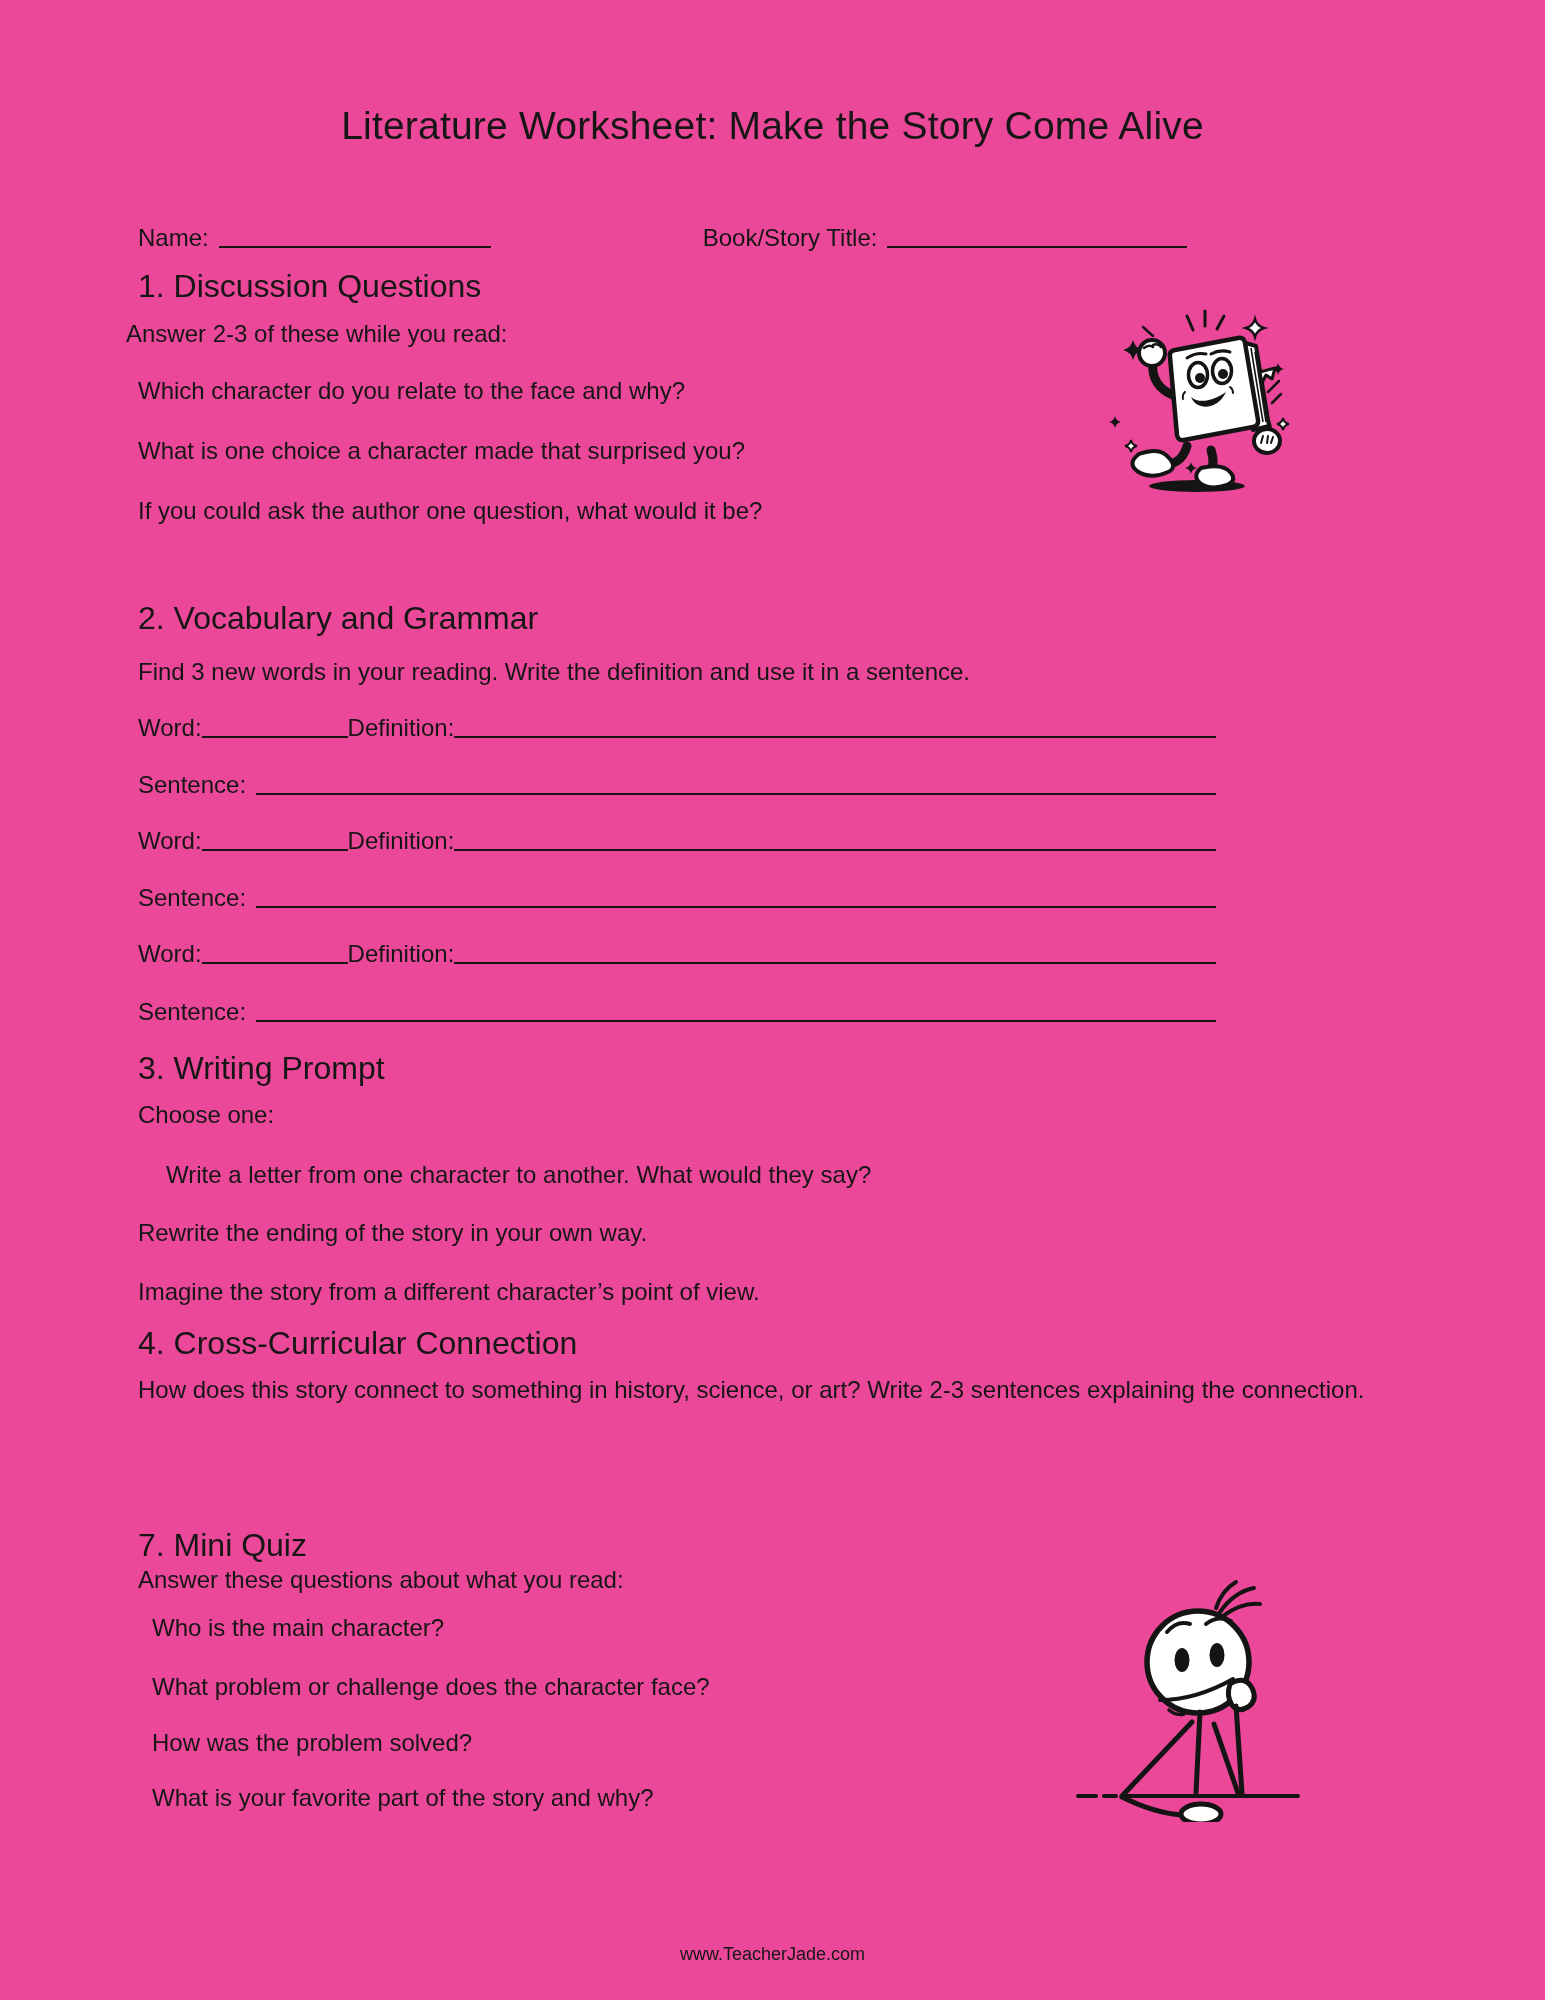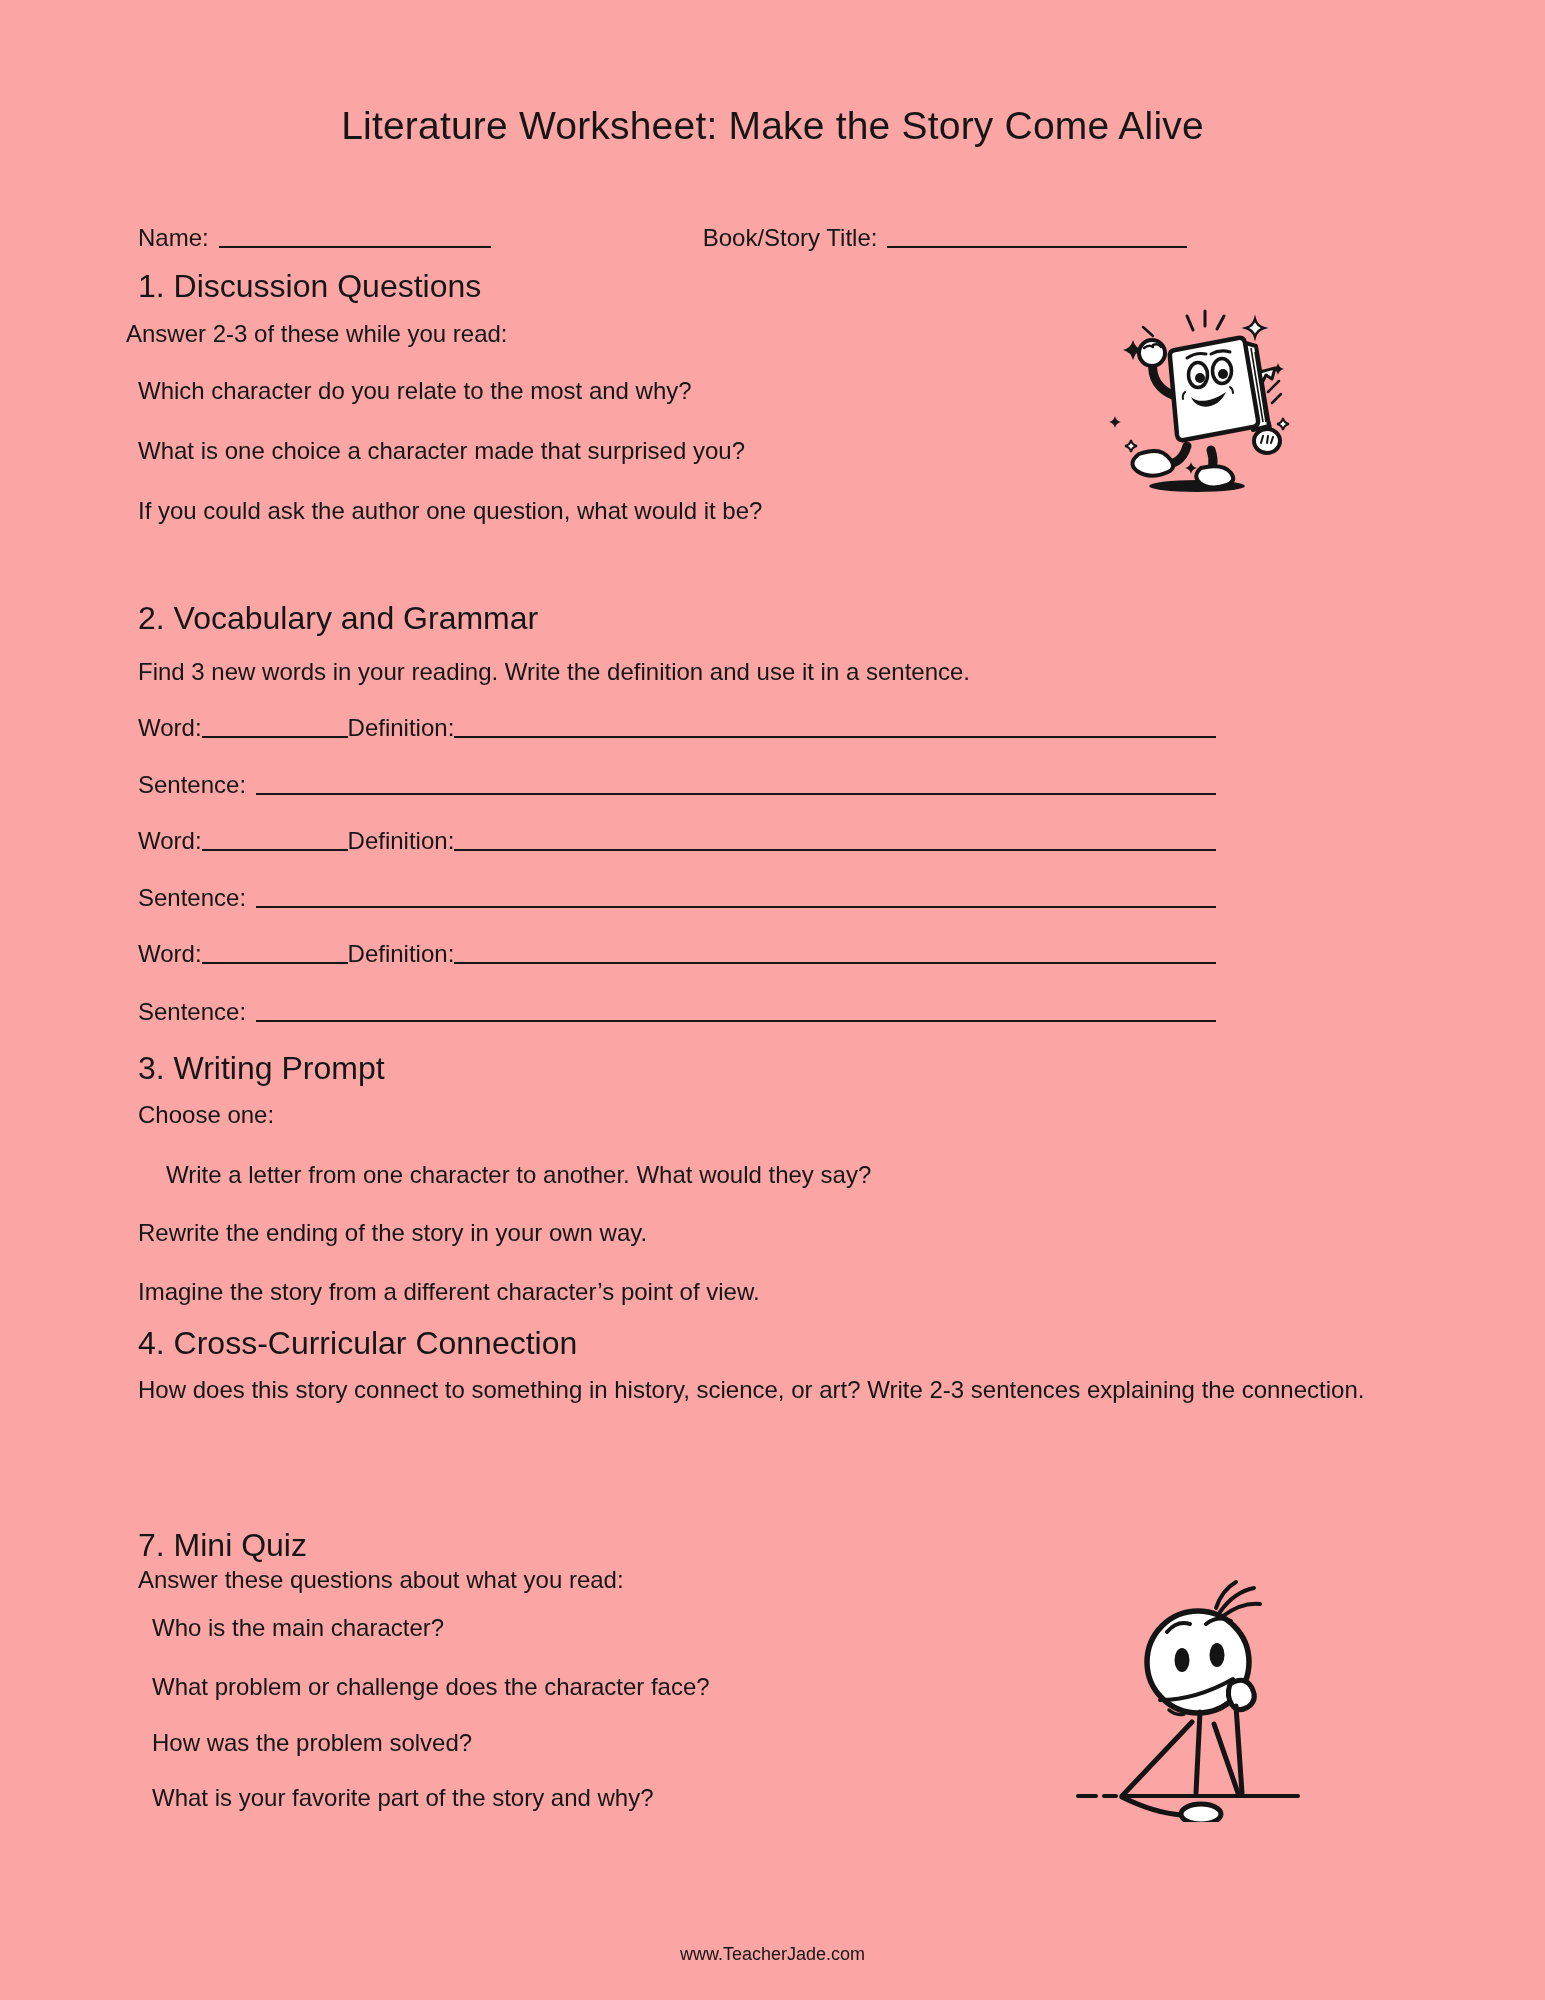--- a/index.html
+++ b/index.html
@@ -1,19 +1,19 @@
 <!DOCTYPE html>
 <html><head>
 <meta charset="utf-8">
 <style>
   html,body { margin:0; padding:0; background:#fff; }
   .page {
     position:relative;
     width:1545px; height:2000px;
-    background:#fca5a5;
+    background:#ec4899;
     font-family:"Liberation Sans", sans-serif;
     color:#161616;
     overflow:hidden;
   }
   .abs { position:absolute; white-space:nowrap; }
   .title {
     position:absolute; top:104px; left:0; width:100%;
     text-align:center; font-size:39px; letter-spacing:0.2px;
   }
   .body-t { font-size:24px; }
@@ -43,21 +43,21 @@
 
   <div class="row" style="top:224px;">
     <span class="lbl">Name:</span>
     <span class="blank w-name"></span>
     <span class="lbl gap-book">Book/Story Title:</span>
     <span class="blank w-book"></span>
   </div>
 
   <div class="abs head-t" style="top:268px; left:138px;">1. Discussion Questions</div>
   <div class="abs body-t" style="top:320px; left:126px;">Answer 2-3 of these while you read:</div>
-  <div class="abs body-t" style="top:377px; left:138px;">Which character do you relate to the most and why?</div>
+  <div class="abs body-t" style="top:377px; left:138px;">Which character do you relate to the face and why?</div>
   <div class="abs body-t" style="top:437px; left:138px;">What is one choice a character made that surprised you?</div>
   <div class="abs body-t" style="top:497px; left:138px;">If you could ask the author one question, what would it be?</div>
 
   <div class="abs" style="top:308px; left:1095px;">
     <svg width="205" height="188" viewBox="0 0 205 188">
 
       <g stroke="#141414" stroke-width="3" stroke-linecap="round" fill="none">
         <path d="M98,22 L92,8"></path>
         <path d="M110,18 L110,3"></path>
         <path d="M122,21 L129,8"></path>

